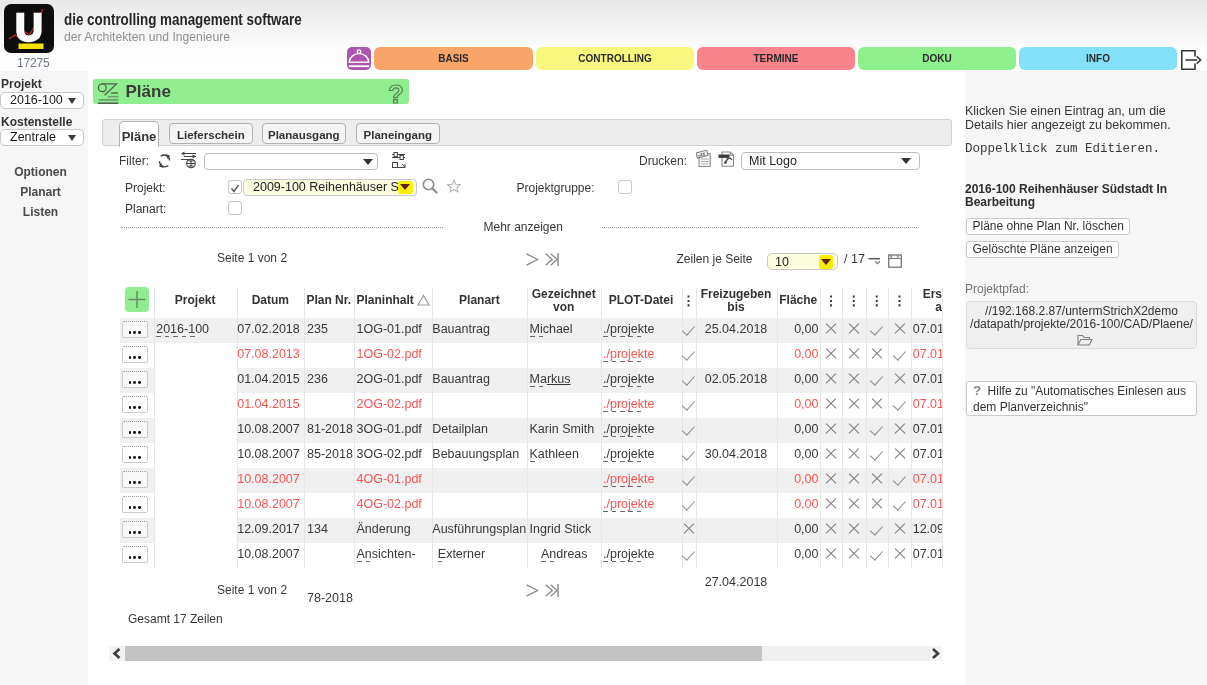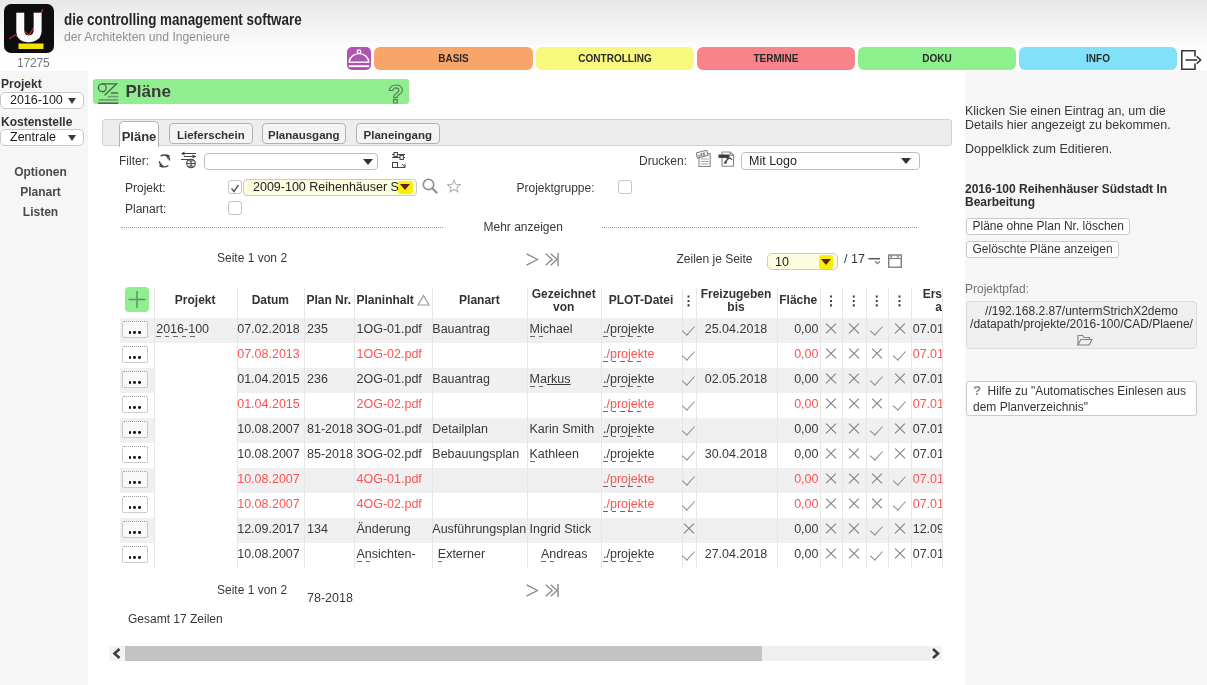--- a/index.html
+++ b/index.html
@@ -488,21 +488,21 @@
     </div>
     <div class="trow" style="top:257px;">
       <div class="dots-btn"><i></i><i></i><i></i></div>
       <div class="tcell " style="left:117.7px; width:67.3px;padding-left:0.5px;">10.08.2007</div>
       <div class="tcell " style="left:185px; width:49.5px;padding-left:3px;margin-top:44px;">78-2018</div>
       <div class="tcell " style="left:234.5px; width:78.3px;padding-left:3px;"><span class="du">An</span>sichten-</div>
       <div class="tcell " style="left:312.8px; width:95.2px;padding-left:6px;"><span class="du">E</span>xterner</div>
       <div class="tcell " style="left:408px; width:73.5px;padding-left:14px;"><span class="du">An</span>dreas</div>
       <div class="tcell " style="left:481.5px; width:81px;padding-left:2.5px;"><span class="du">./projek</span>te</div>
       <div class="tcell " style="left:562.5px; width:14px;text-align:center;"><span class="ckm"></span></div>
-      <div class="tcell " style="left:576.5px; width:81px;text-align:center;">27.04.2018</div>
+      <div class="tcell " style="left:576.5px; width:81px;text-align:center;margin-top:28px;">27.04.2018</div>
       <div class="tcell " style="left:657.5px; width:43.5px;text-align:right; padding-right:1.5px;">0,00</div>
       <div class="tcell " style="left:701px; width:22px;text-align:center;"><span class="xm"></span></div>
       <div class="tcell " style="left:723px; width:23.5px;text-align:center;"><span class="xm"></span></div>
       <div class="tcell " style="left:746.5px; width:22.5px;text-align:center;"><span class="ckm"></span></div>
       <div class="tcell " style="left:769px; width:23.2px;text-align:center;"><span class="xm"></span></div>
       <div class="tcell " style="left:792.2px; width:30.8px;padding-left:1.5px;">07.01</div>
     </div>
   </div>
 
 <div class="abs pgtext" style="left:217px; top:583px;">Seite 1 von 2</div>
@@ -519,21 +519,21 @@
 <div class="abs sbarrow" style="left:109px;"><svg width="10" height="11" viewBox="0 0 10 11" style="margin-top:2px;">
       <path d="M7.5 1 L2.5 5.5 L7.5 10" fill="none" stroke="#3c3c3c" stroke-width="2.6"></path>
     </svg></div>
 <div class="abs" id="sbar"></div>
 <div class="abs" id="sbthumb"></div>
 <div class="abs sbarrow" style="left:929.5px; width:12px;"><svg width="9" height="11" viewBox="0 0 9 11" style="margin-top:2px;">
       <path d="M2 1 L7 5.5 L2 10" fill="none" stroke="#3c3c3c" stroke-width="2.6"></path>
     </svg></div>
 
 <div class="abs rp" style="left:965px; top:104px; width:215px; line-height:14.3px;">Klicken Sie einen Eintrag an, um die Details hier angezeigt zu bekommen.</div>
-<div class="abs rp" style="left:965px; top:142px;">Doppelklick zum Editieren.</div>
+<div class="abs rp" style="left:965px; top:142px;font-family:Liberation Mono, monospace;">Doppelklick zum Editieren.</div>
 <div class="abs rp" style="left:965px; top:183px; width:218px; font-weight:bold; font-size:12px; line-height:12.5px; color:#2e2e2e;">2016-100 Reihenhäuser Südstadt In Bearbeitung</div>
 <div class="abs rbtn" style="left:966px; top:217.5px;">Pläne ohne Plan Nr. löschen</div>
 <div class="abs rbtn" style="left:966px; top:240.5px;">Gelöschte Pläne anzeigen</div>
 <div class="abs rp" style="left:965px; top:281.5px; color:#757575; font-size:12px;">Projektpfad:</div>
 <div class="abs" style="left:966px; top:300.5px; width:231px; height:48px; background:#efefef; border:1px solid #dcdcdc; border-radius:4px; font-size:12px; color:#333; text-align:center; line-height:13.5px; padding-top:3px;">//192.168.2.87/untermStrichX2demo<br>/datapath/projekte/2016-100/CAD/Plaene/<br>
 <svg width="16" height="12" viewBox="0 0 16 12" style="margin-top:2px; margin-left:6px;">
       <path d="M1 11 L1 1.5 L5.5 1.5 L7 3.5 L12.5 3.5 L12.5 5.5" fill="none" stroke="#808080" stroke-width="1.1"></path>
       <path d="M1 11 L3.8 5.5 L15 5.5 L12.2 11 Z" fill="none" stroke="#808080" stroke-width="1.1"></path>
     </svg>
 </div>

